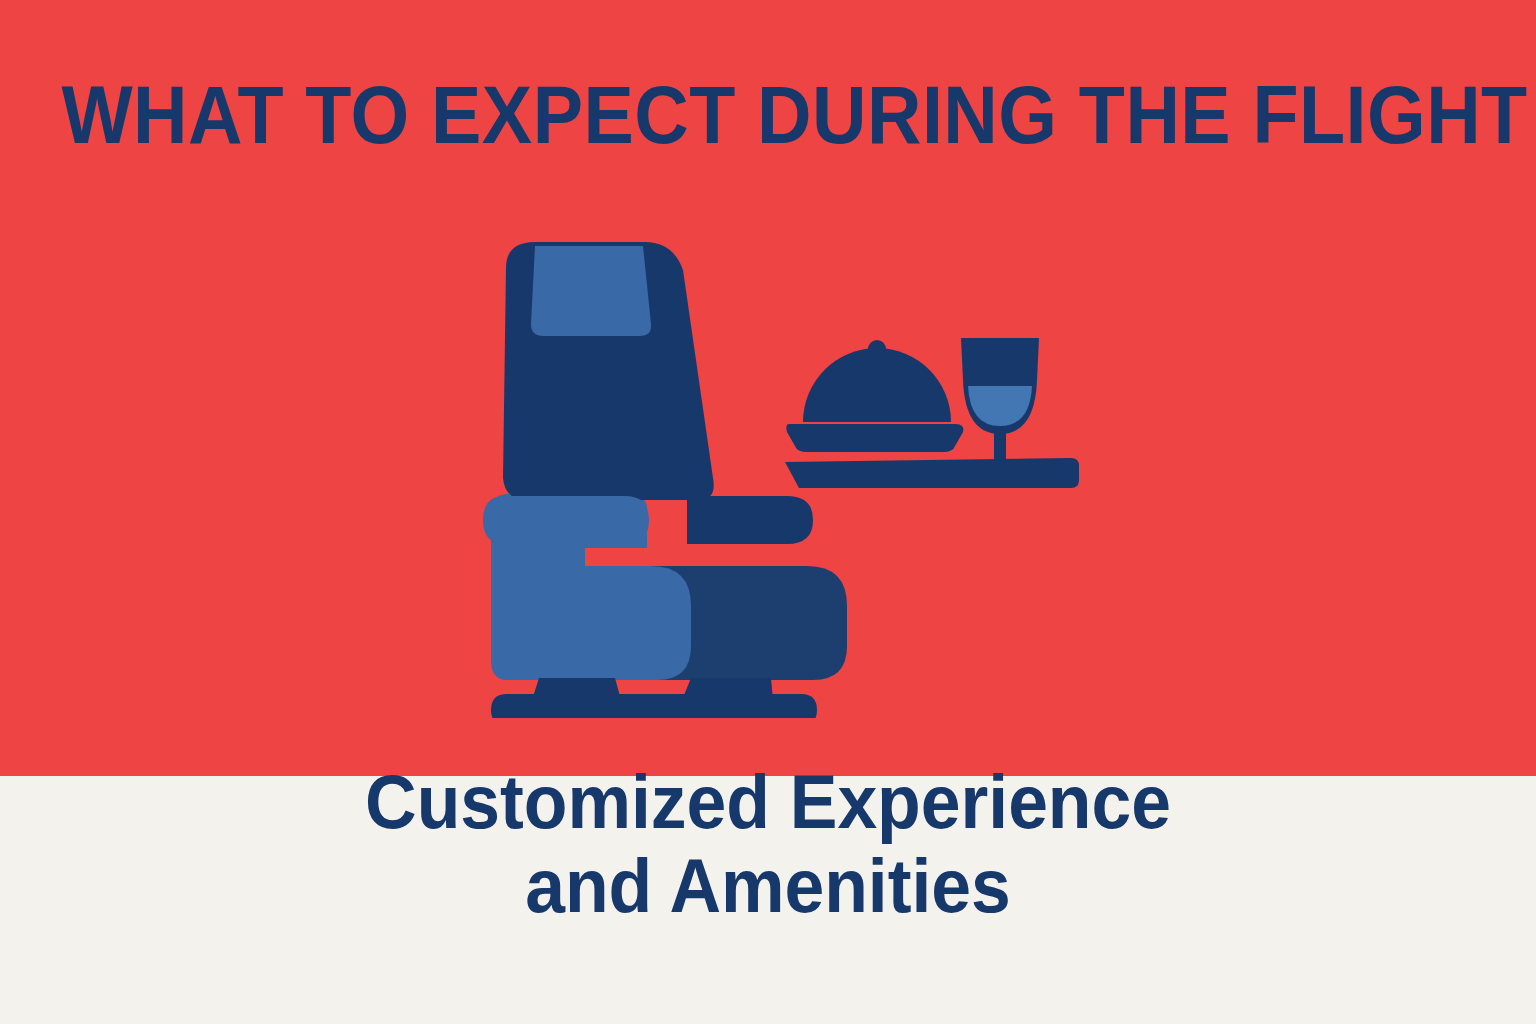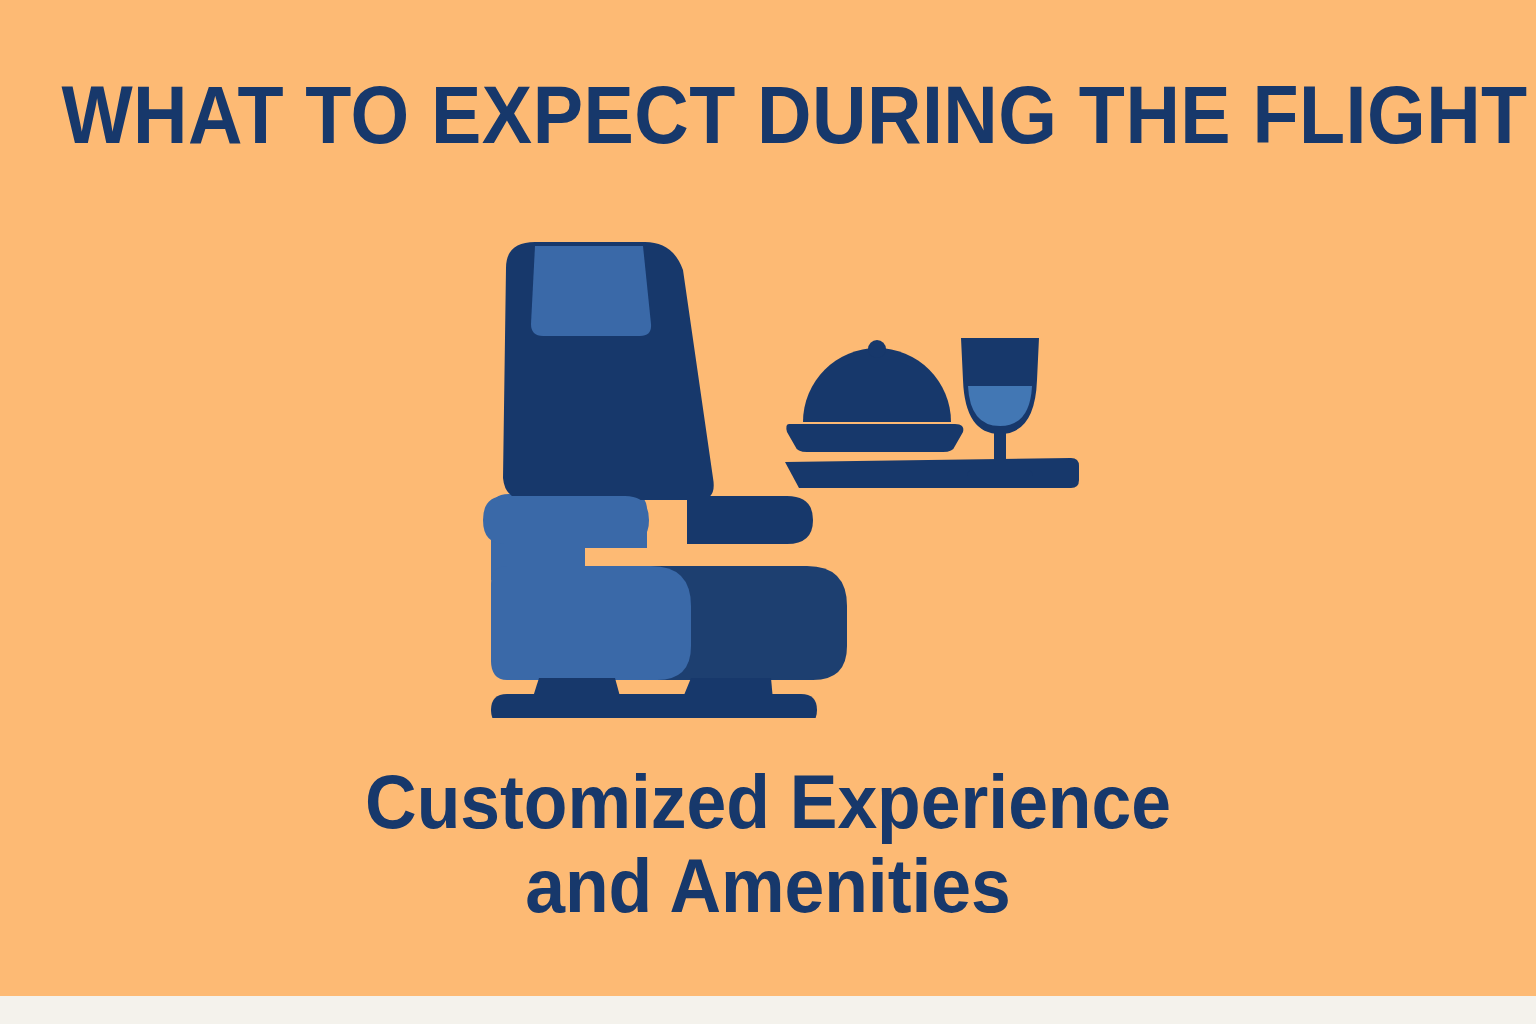--- a/index.html
+++ b/index.html
@@ -12,22 +12,22 @@
     height: 1024px;
     overflow: hidden;
     background: #f4f2ec;
     font-family: "Liberation Sans", sans-serif;
     -webkit-font-smoothing: antialiased;
   }
 
   .poster {
     position: relative;
     width: 1536px;
-    height: 996px;
-    background: #fdba74;
+    height: 776px;
+    background: #ef4444;
     box-sizing: border-box;
   }
 
   
   .headline {
     position: absolute;
     left: 0;
     top: 72px;
     width: 1536px;
     text-align: center;

